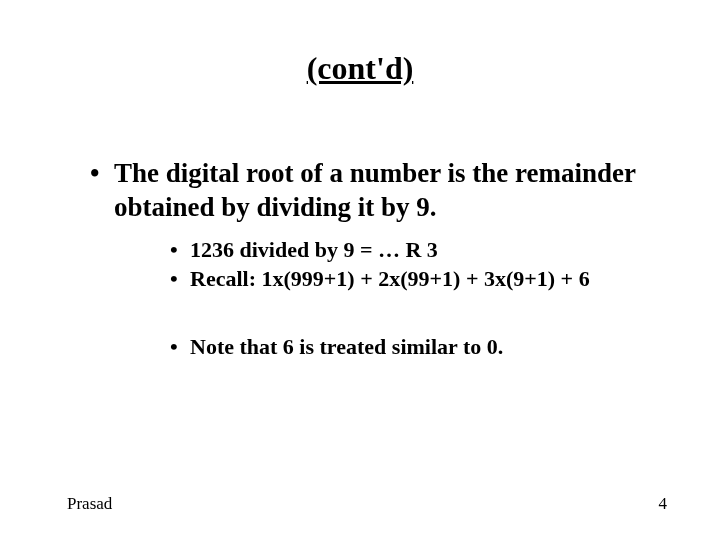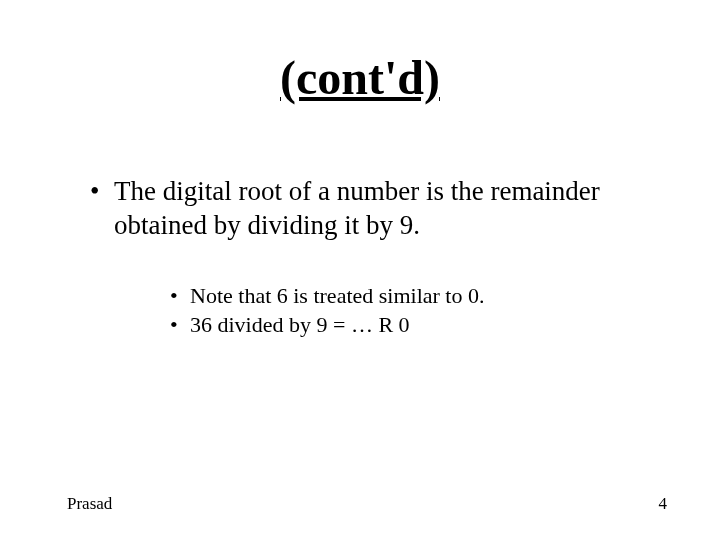--- a/index.html
+++ b/index.html
@@ -13,35 +13,36 @@
     overflow: hidden;
   }
   .slide {
     width: 100%;
     height: 100%;
     padding: 40px 60px 30px 60px;
     position: relative;
   }
   .title {
     text-align: center;
-    font-size: 48px;
+    font-size: 32px;
     text-decoration: underline;
     margin-top: 10px;
     margin-bottom: 70px;
   }
   .level1 {
     list-style: none;
     padding-left: 30px;
   }
   .level1 > li {
     font-size: 27px;
     line-height: 1.25;
     position: relative;
     padding-left: 24px;
     margin-bottom: 8px;
+    font-weight: bold;
   }
   .level1 > li::before {
     content: "•";
     position: absolute;
     left: 0;
     top: 0;
     font-size: 27px;
   }
   .level2 {
     list-style: none;
@@ -84,24 +85,27 @@
 </head>
 <body>
 
 <div class="slide">
 
   <h1 class="title">(cont'd)</h1>
 
   <ul class="level1">
     <li>
       <span>The digital root of a number is the remainder obtained by dividing it by 9.</span>
+      <ul class="level2">
+        <li>1236  divided by 9  =  … R 3</li>
+        <li>Recall: 1x(999+1) + 2x(99+1) + 3x(9+1) + 6</li>
+      </ul>
       <div class="gap"></div>
       <ul class="level2">
         <li>Note that 6 is treated similar to 0.</li>
-        <li>36  divided by 9  =  … R 0</li>
       </ul>
     </li>
   </ul>
 
   <div class="footer">
     <span>Prasad</span>
     <span>4</span>
   </div>
 
 </div>

